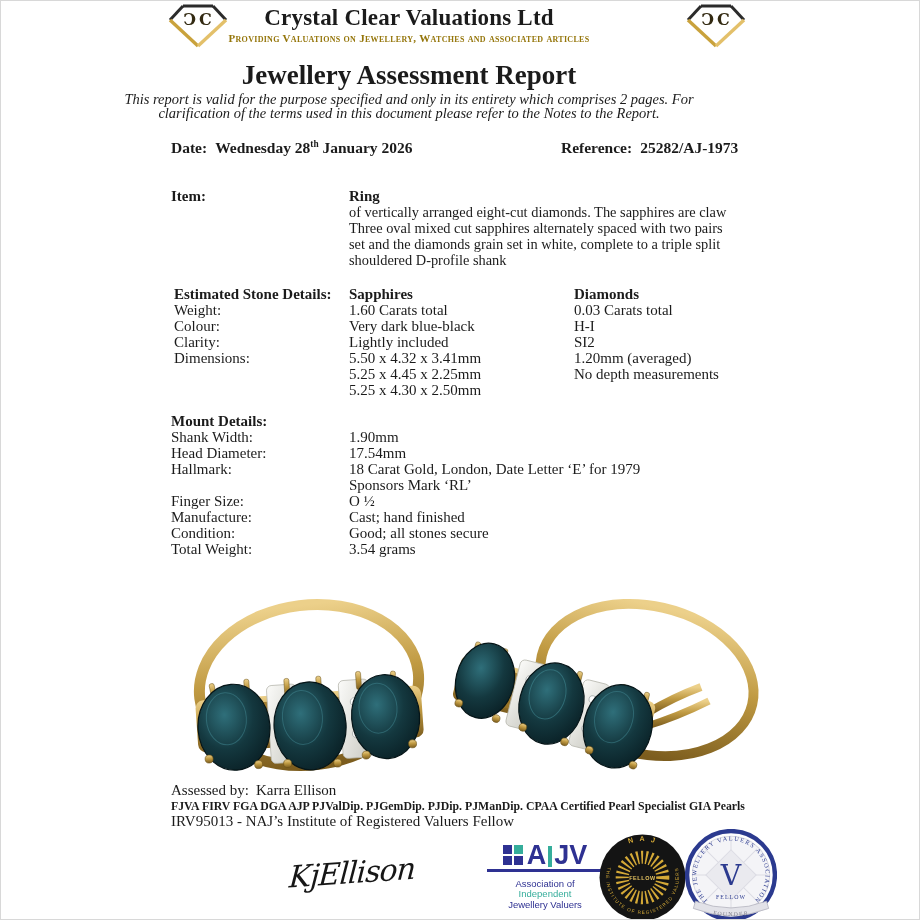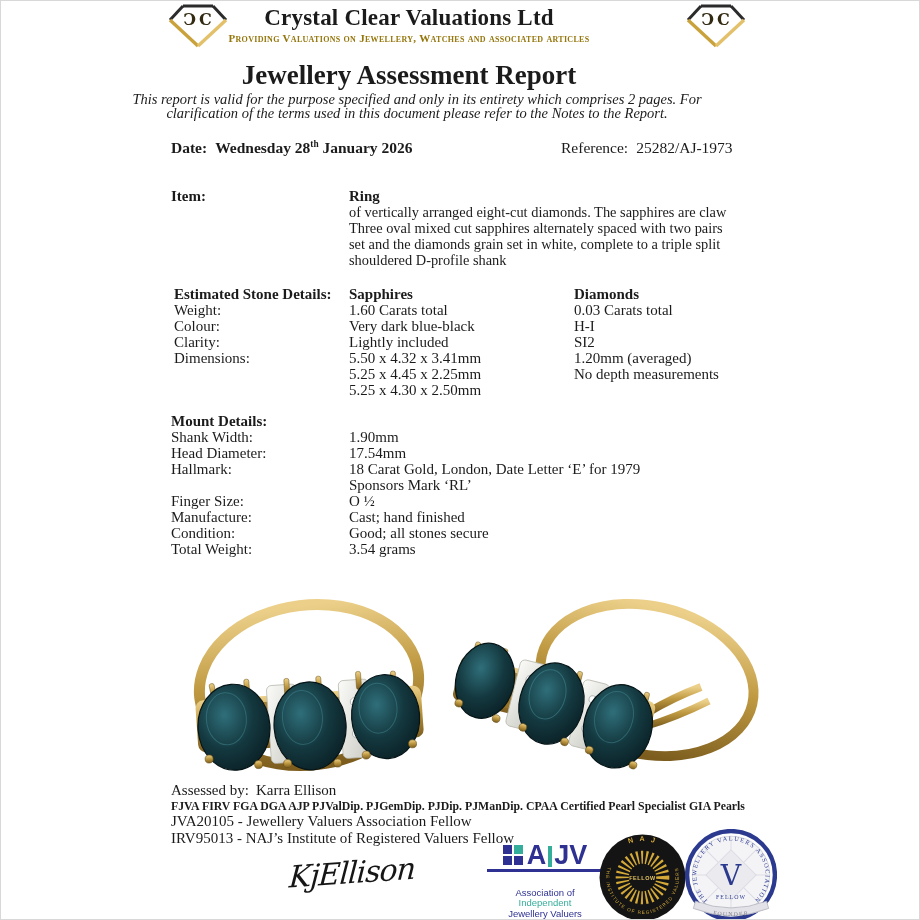--- a/index.html
+++ b/index.html
@@ -3,46 +3,46 @@
 <meta charset="utf-8">
 <style>
   html,body{margin:0;padding:0;background:#fff;}
   .page{position:absolute;top:0;left:0;width:918px;height:918px;border:1px solid #d8d8d8;
         background:#fff;font-family:"Liberation Serif",serif;color:#1b1b1b;overflow:hidden;}
   .abs{position:absolute;}
   .centered{left:0;width:816px;text-align:center;}
   .company{top:4px;font-size:23px;font-weight:bold;letter-spacing:.2px;}
   .tagline{top:31px;font-size:11px;font-weight:bold;font-variant:small-caps;letter-spacing:.3px;}
   .title{top:59px;font-size:27px;font-weight:bold;}
-  .validity{top:91px;font-style:italic;font-size:14.5px;line-height:14px;padding-left:8px;}
+  .validity{top:91px;font-style:italic;font-size:14.5px;line-height:14px;}
   .dateline{top:138px;left:170px;font-size:15.5px;font-weight:bold;white-space:nowrap;}
   .dateline .val{margin-left:8px;}
   .dateline sup{font-size:60%;}
-  .refline{top:138px;left:560px;font-size:15.5px;font-weight:normal;white-space:nowrap;}
+  .refline{top:138px;left:560px;font-size:15.5px;font-weight:bold;white-space:nowrap;}
   .refline .val{margin-left:8px;}
   .col{position:absolute;font-size:15px;}
   .col .ln{height:16px;line-height:16px;white-space:nowrap;}
   .b{font-weight:bold;}
   .desc .ln{font-size:14.4px;}
   .assess{left:170px;top:781px;}
   .assess .l1{font-size:15px;line-height:17px;}
   .assess .l1 .nm{margin-left:7px;}
   .assess .creds{font-size:11.8px;font-weight:bold;line-height:14px;white-space:nowrap;}
   .assess .mem{font-size:15px;line-height:16.5px;white-space:nowrap;}
   .signature{left:288px;top:854px;font-family:"DejaVu Serif",serif;font-style:italic;
              font-size:30px;color:#161616;transform:rotate(-4deg) skewX(-8deg);letter-spacing:-1px;}
   
   .aijv{left:486px;top:841px;width:116px;font-family:"Liberation Sans",sans-serif;}
   .aijv .row{display:flex;align-items:flex-end;justify-content:center;}
   .aijv .sq{display:grid;grid-template-columns:9px 9px;grid-template-rows:9px 9px;gap:2px;margin:0 4px 3px 0;}
   .aijv .sq div{width:9px;height:9px;}
   .aijv .ltr{font-size:27px;font-weight:bold;line-height:26px;}
   .aijv .ibar{display:inline-block;width:4px;height:21px;margin:0 2px 1px 2px;}
   .aijv .rule{height:2.5px;margin-top:1px;}
-  .aijv .tx{font-size:9.5px;line-height:10.5px;text-align:center;margin-top:16px;}
+  .aijv .tx{font-size:9.5px;line-height:10.5px;text-align:center;margin-top:7px;}
 </style>
 </head>
 <body>
 
 <div class="page">
 
   <svg class="abs" style="left:166px;top:2px" width="62" height="46" viewBox="0 0 62 46">
     <polyline points="16,3 46,3" fill="none" stroke="#2b2b2b" stroke-width="3"></polyline>
     <line x1="16" y1="3" x2="3" y2="17" stroke="#2b2b2b" stroke-width="3"></line>
     <line x1="46" y1="3" x2="59" y2="17" stroke="#2b2b2b" stroke-width="3"></line>
@@ -225,21 +225,20 @@
         </g>
       </g>
     </g>
   </svg>
 
   <div class="abs assess">
     <div class="l1">
       <span>Assessed by:</span><span class="nm">Karra Ellison</span>
     </div>
     <div class="creds">FJVA FIRV FGA DGA AJP PJValDip. PJGemDip. PJDip. PJManDip.  CPAA Certified Pearl Specialist  GIA Pearls</div>
-    <div class="mem">JVA20105 - Jewellery Valuers Association Fellow</div>
     <div class="mem">IRV95013 - NAJ’s Institute of Registered Valuers Fellow</div>
   </div>
 
   <div class="abs signature">KjEllison</div>
 
   <div class="abs aijv">
     <div class="row">
       <div class="sq">
         <div style="background:#2e3192"></div>
           <div style="background:#35ad9b"></div>

